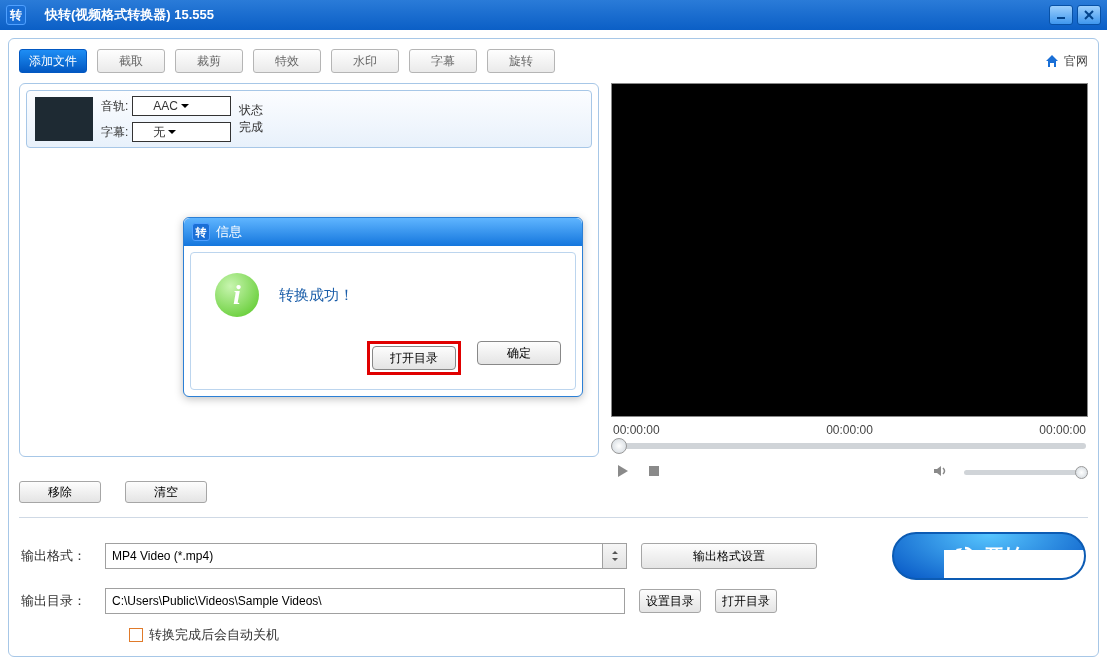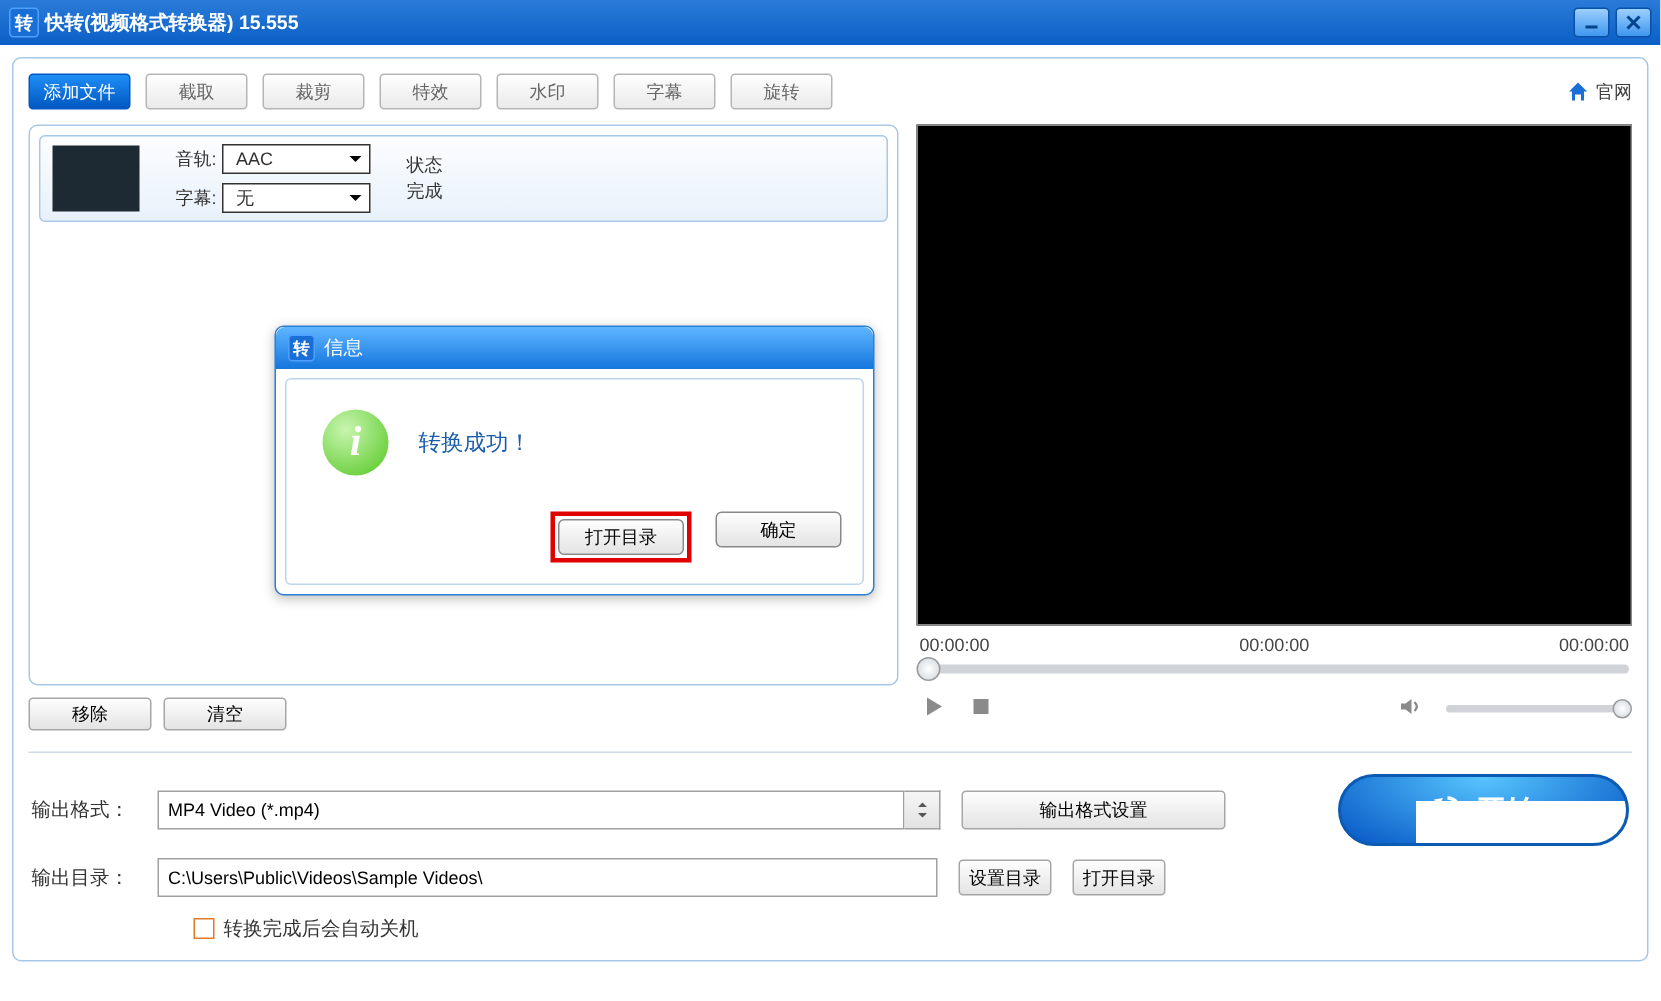--- a/index.html
+++ b/index.html
@@ -14,21 +14,21 @@
   color: #fff;
 }
 .app-icon {
   width: 20px; height: 20px;
   background: #1a6fd6;
   border: 1px solid #4fa0ff;
   border-radius: 3px;
   display: flex; align-items: center; justify-content: center;
   font-size: 12px; color: #fff; font-weight: bold;
 }
-.title-text { margin-left: 4px; font-size: 13px; font-weight: bold; }
+.title-text { margin-left: 19px; font-size: 13px; font-weight: bold; }
 .title-spacer { flex: 1; }
 .win-btn {
   width: 24px; height: 20px;
   margin-left: 4px;
   border: 1px solid #0851a6;
   border-radius: 3px;
   background: linear-gradient(#9ccffd, #3f97ee);
   display: flex; align-items: center; justify-content: center;
   cursor: pointer;
 }
@@ -84,52 +84,52 @@
   padding: 6px;
   background: #fff;
 }
 .file-row {
   border: 1px solid #a7c7e7;
   border-radius: 4px;
   background: linear-gradient(#fcfdff, #e8f1fb);
   display: flex;
   align-items: center;
   padding: 4px 8px;
-  gap: 24px;
+  gap: 8px;
   font-size: 12px;
   height: 58px;
 }
 .thumb {
   width: 58px; height: 44px;
   background: #1e2a33;
 }
 .track-col {
   display: flex; flex-direction: column; gap: 6px;
   width: 130px;
 }
 .track-line { display: flex; align-items: center; gap: 4px; }
 .track-line label { color: #333; }
 .select-like {
   flex: 1; height: 20px;
   border: 1px solid #333;
   background: #fff;
-  display: flex; align-items: center; justify-content: space-between;
-  padding: 0 2px 0 8px;
+  display: flex; align-items: center; 
+  padding: 0 2px 0 20px;
   font-size: 12px;
 }
 .select-arrow { width: 14px; height: 14px; display: flex; align-items: center; justify-content: center; }
 .info-col { flex: 1; line-height: 16px; }
 .info-name { color: #153a62; }
 .info-line { color: #555; }
 .status-col { text-align: left; color: #333; width: 40px; }
 
 .bottom-btns {
-  margin-top: 8px;
-  display: flex;
-  gap: 8px;
+  margin-top: 24px;
+  display: flex;
+  gap: 24px;
 }
 .small-btn {
   width: 82px; height: 22px;
   border: 1px solid #a6a6a6;
   border-radius: 3px;
   background: linear-gradient(#fdfdfd, #e4e4e4);
   cursor: pointer;
   font-size: 12px;
 }
 

